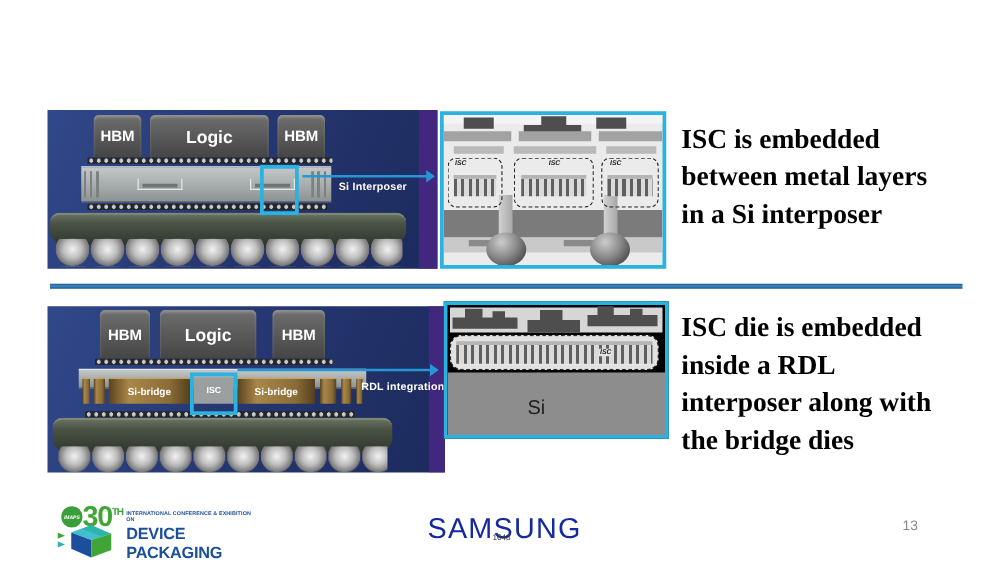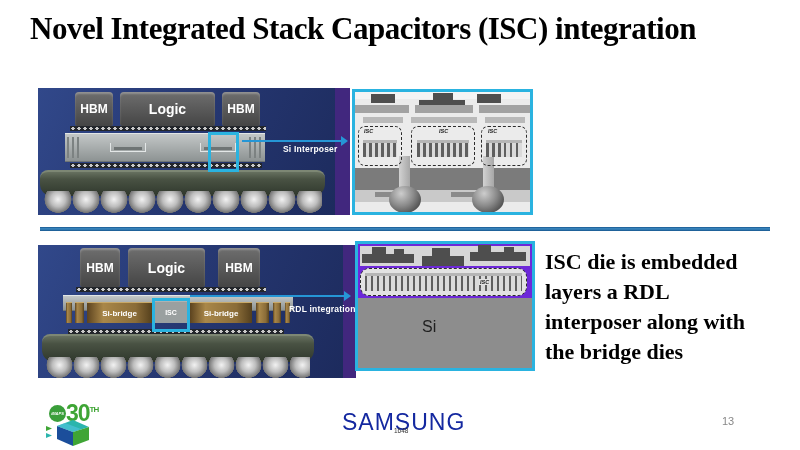--- a/index.html
+++ b/index.html
@@ -61,21 +61,21 @@
               color:#fff; font-weight:bold; font-size:7px; }
 
   
   .zarrow { position:absolute; height:2px; background:#2596d6; }
   .zarrow::after { content:""; position:absolute; right:-7px; top:-4px;
                    border:5px solid rgba(0,0,0,0); border-left:7px solid #2596d6; }
 
   
   .diagram { position:absolute; border:3px solid #2ab3e0; background:#ebebeb; overflow:hidden; }
   .d1 { left:352px; top:89px; width:181px; height:126px; }
-  .d2 { left:355px; top:241px; width:180px; height:130px; background:#6d28d9; }
+  .d2 { left:355px; top:241px; width:180px; height:110px; background:#000000; }
   .dk { position:absolute; background:#4e4e4e; }
   .mgray { position:absolute; background:#a2a2a2; }
   .lgray { position:absolute; background:#b9b9b9; }
   .iscbox { position:absolute; border:1.6px dashed #2c2c2c; border-radius:7px; }
   .isclab { position:absolute; font-size:5.5px; font-weight:bold; font-style:italic; color:#1d1d1d; }
   .comb { position:absolute; background-color:#dadada;
           background-image:repeating-linear-gradient(90deg,#5f5f5f 0 2.5px,rgba(0,0,0,0) 2.5px 6px);
           border-top:3px solid #b5b5b5; }
   .dball { position:absolute; width:32px; height:27px; border-radius:50%;
            background:radial-gradient(circle at 38% 28%,#cdcdcd,#8a8a8a 45%,#454545 85%); }
@@ -106,21 +106,20 @@
   .samsung { position:absolute; left:342px; top:409px; color:#1428a0;
              font-weight:normal; font-size:23px; letter-spacing:1px; }
   .procpage { position:absolute; left:394px; top:427px; font-size:6.5px; color:#333; }
   .pagenum { position:absolute; left:722px; top:415px; font-size:11px; color:#888; }
 </style>
 </head>
 <body>
 
 <div class="slide">
 
-  <div class="title">Novel Integrated Stack Capacitors (ISC) integration</div>
 
   <div class="panel p1">
     <div class="pband"></div>
 
     <div class="chip" style="left:37px;top:4px;width:38px;height:34px;font-size:12px;">
         <span>HBM</span>
       </div>
     <div class="chip" style="left:82px;top:4px;width:95px;height:34px;font-size:14px;">
         <span>Logic</span>
       </div>
@@ -135,21 +134,21 @@
       <div class="edgelines" style="right:2px;"></div>
       <div class="brk" style="left:45px;"></div>
       <div class="brk" style="left:135px;"></div>
     </div>
 
     <div class="bumps" style="left:32px;top:75px;width:192px;"></div>
     <div class="substrate" style="left:2px;top:82px;width:285px;height:26px;"></div>
     <div class="ballrow" style="left:6px;top:103px;width:278px;height:22px;background-size:28px 22px;"></div>
 
     <div class="hibox" style="left:170px;top:44px;width:31px;height:40px;"></div>
-    <div class="wlabel" style="left:245px;top:56px;">Si Interposer</div>
+    <div class="wlabel" style="left:233px;top:56px;">Si Interposer</div>
   </div>
 
   <div class="zarrow" style="left:242px;top:140px;width:104px;"></div>
 
   <div class="diagram d1">
     <div class="abs" style="top:0;left:0;right:0;height:7px;background:#f4f4f4;"></div>
     <div class="dk" style="left:16px;top:2px;width:24px;height:9px;"></div>
     <div class="dk" style="left:64px;top:8px;width:46px;height:7px;"></div>
     <div class="dk" style="left:78px;top:1px;width:20px;height:9px;"></div>
     <div class="dk" style="left:122px;top:2px;width:24px;height:9px;"></div>
@@ -177,20 +176,21 @@
     </div>
     <div class="iscbox" style="left:126px;top:34px;width:46px;height:40px;">
       <div class="isclab" style="left:6px;top:1px;">ISC</div>
       <div class="comb" style="left:4px;right:4px;top:13px;height:17px;"></div>
     </div>
 
     <div class="dball" style="left:34px;top:94px;"></div>
     <div class="dball" style="left:117px;top:94px;"></div>
   </div>
 
+  <div class="caption c1">ISC is embedded between metal layers in a Si interposer</div>
 
   <div class="divider"></div>
 
   <div class="panel p2">
     <div class="pband"></div>
 
     <div class="chip" style="left:42px;top:3px;width:40px;height:39px;font-size:12px;">
         <span>HBM</span>
       </div>
     <div class="chip" style="left:90px;top:3px;width:77px;height:39px;font-size:14px;">
@@ -243,34 +243,39 @@
     <div class="abs" style="left:0;top:54px;right:0;bottom:0;background:#8d8d8d;">
       <div class="abs" style="left:64px;top:20px;font-size:16px;color:#1f1f1f;font-family:'Liberation Sans',sans-serif;">Si</div>
     </div>
 
     <div class="iscbox" style="left:2px;top:24px;width:167px;height:28px;background:#e2e2e2;border-radius:9px;">
       <div class="comb" style="left:4px;right:4px;top:4px;bottom:4px;"></div>
       <div class="isclab" style="left:118px;top:10px;background:#e2e2e2;padding:0 1px;">ISC</div>
     </div>
   </div>
 
-  <div class="caption c2">ISC die is embedded layers a RDL interposer along with the bridge dies</div>
+  <div class="caption c2">ISC die is embedded inside a RDL interposer along with the bridge dies</div>
 
   <div class="logo">
     <div class="imaps">
       <span>iMAPS</span>
       </div>
     <div class="edition"><span>30</span><sup>TH</sup></div>
     <svg class="cube" width="54" height="30" viewBox="0 0 54 30">
       <polygon points="0,9 6,11.5 0,14" fill="#3fa535"></polygon>
       <polygon points="0,16 6,18.5 0,21" fill="#2bb5ad"></polygon>
       <polygon points="11,9 27,3 43,10 27,15" fill="#2bb5ad"></polygon>
       <polygon points="11,9 27,15 27,29 11,22" fill="#1b4e9b"></polygon>
       <polygon points="43,10 27,15 27,29 43,23" fill="#3fa535"></polygon>
       <polygon points="19,6 35,12 27,15 11,9" fill="#57c4e8" opacity="0.55"></polygon>
     </svg>
+    <div class="logotext">
+      <div class="lt1">INTERNATIONAL CONFERENCE &amp; EXHIBITION ON</div>
+      <div class="lt2">DEVICE PACKAGING</div>
+
+    </div>
   </div>
 
   <div class="samsung">SAMSUNG</div>
   <div class="procpage">1648</div>
   <div class="pagenum">13</div>
 
 </div>
 
 </body></html>

